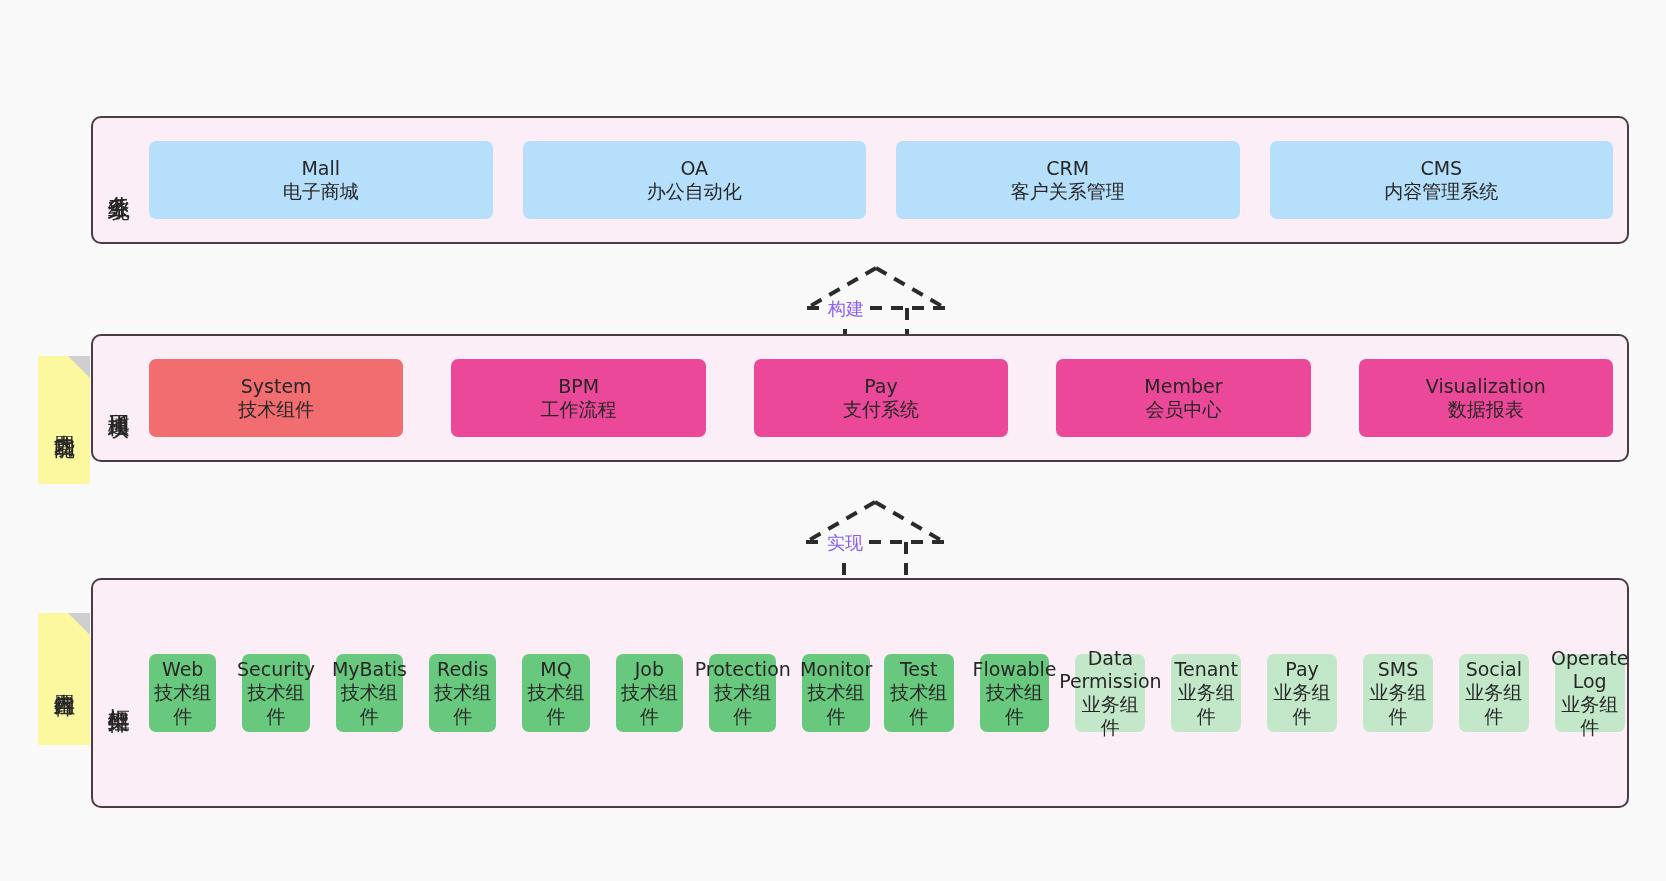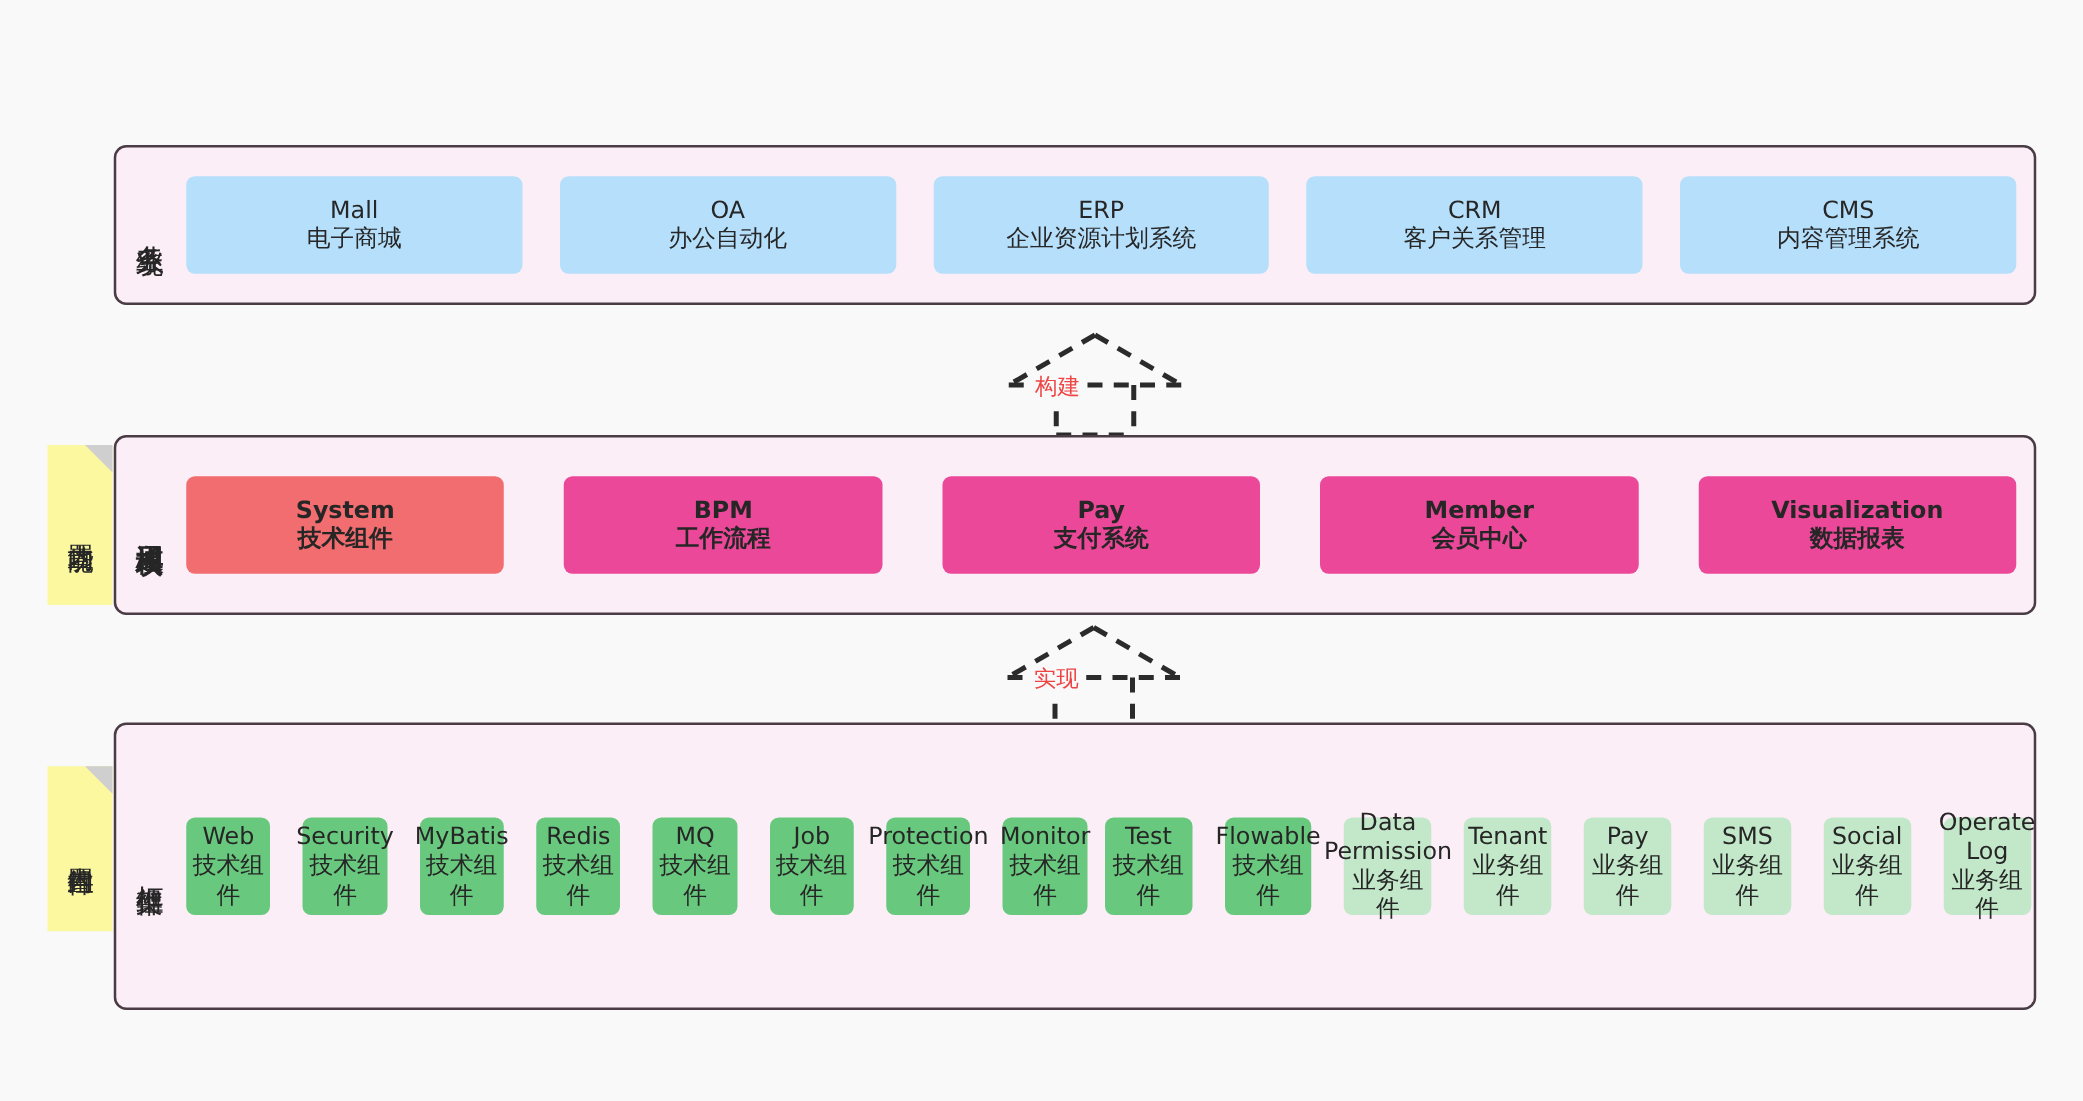--- a/index.html
+++ b/index.html
@@ -123,21 +123,21 @@
   }
 
   
   .arrow { position: absolute; }
   .arrow svg { display: block; overflow: visible; }
   .arrow-label {
     position: absolute;
     font-size: 18px;
     background: #f9f9f9;
     padding: 0 2px;
-    color: #ef4444;
+    color: #8b5cf6;
     white-space: nowrap;
     user-select: none;
   }
 </style>
 </head>
 <body>
 
 <div id="canvas">
 
   <div class="band band-biz" style="left:91px; top:116px; width:1538px; height:128px;">
@@ -148,24 +148,20 @@
         <div class="node c-blue">
           <div class="t1">Mall</div>
           <div class="t2">电子商城</div>
         </div>
 
         <div class="node c-blue">
           <div class="t1">OA</div>
           <div class="t2">办公自动化</div>
         </div>
 
-        <div class="node c-blue">
-          <div class="t1">ERP</div>
-          <div class="t2">企业资源计划系统</div>
-        </div>
 
         <div class="node c-blue">
           <div class="t1">CRM</div>
           <div class="t2">客户关系管理</div>
         </div>
 
         <div class="node c-blue">
           <div class="t1">CMS</div>
           <div class="t2">内容管理系统</div>
         </div>
@@ -180,21 +176,21 @@
       <path d="M81 4 L12 44" fill="none" stroke="#2b2b2b" stroke-width="4" stroke-dasharray="12,9" stroke-linecap="butt"></path>
       <path d="M81 4 L150 44" fill="none" stroke="#2b2b2b" stroke-width="4" stroke-dasharray="12,9" stroke-linecap="butt"></path>
       <path d="M12 44 L150 44" fill="none" stroke="#2b2b2b" stroke-width="4" stroke-dasharray="12,9"></path>
       <path d="M50 44 L50 84" fill="none" stroke="#2b2b2b" stroke-width="4" stroke-dasharray="12,9"></path>
       <path d="M112 44 L112 84" fill="none" stroke="#2b2b2b" stroke-width="4" stroke-dasharray="12,9"></path>
       <path d="M50 84 L112 84" fill="none" stroke="#2b2b2b" stroke-width="4" stroke-dasharray="12,9"></path>
     </svg>
     <div class="arrow-label" style="left:31px; top:33px;">构建</div>
   </div>
 
-  <div class="band band-mod" style="left:91px; top:348px; width:1538px; height:144px;font-weight:bold;">
+  <div class="band band-mod" style="left:91px; top:334px; width:1538px; height:128px;">
     <div class="band-label">通用模块</div>
     <div class="band-body">
       <div class="row">
 
         <div class="node c-red">
           <div class="t1">System</div>
           <div class="t2">技术组件</div>
         </div>
 
 

